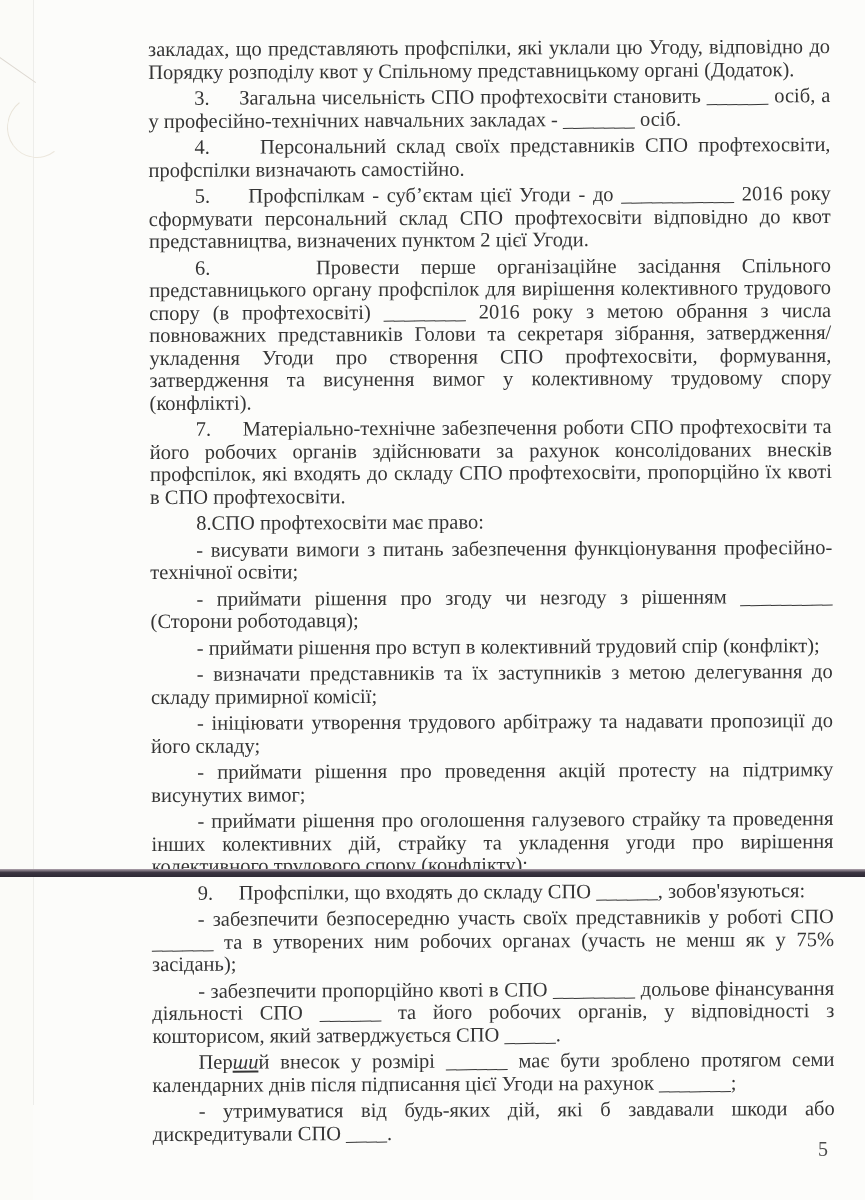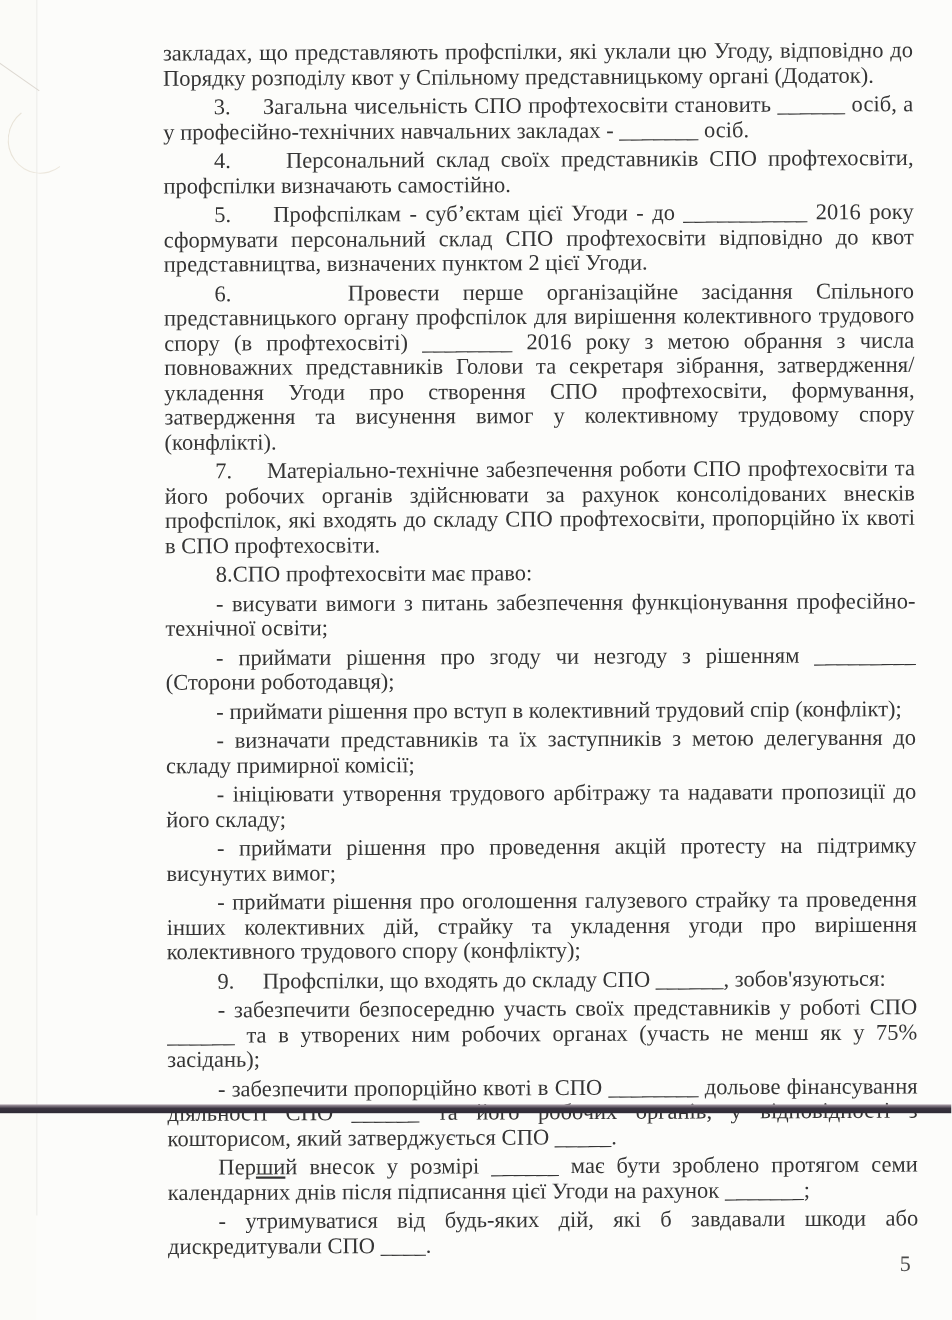--- a/index.html
+++ b/index.html
@@ -6,21 +6,21 @@
     margin: 0;
     padding: 0;
     width: 865px;
     height: 1200px;
     overflow: hidden;
     background: #fcfcfa;
   }
   .page {
     position: relative;
     width: 865px;
-    height: 1012px;
+    height: 877px;
     background: #fcfcfa;
     font-family: "Liberation Serif", "DejaVu Serif", serif;
     color: #353535;
   }
   
   .left-strip {
     position: absolute;
     left: 0; top: 0;
     width: 33px; height: 1200px;
     background: #fbfbf8;
@@ -62,20 +62,21 @@
   }
   .content p {
     margin: 0 0 4px 0;
   }
   .content p.ind {
     text-indent: 46px;
   }
   .ul {
     text-decoration: underline;
     text-underline-offset: 2px;
+    font-style: italic;
   }
   .page-number {
     position: absolute;
     left: 818px;
     top: 1138px;
     font-size: 20px;
     color: #4a4a4a;
   }
   .bottom-scan-bar {
     position: absolute;

